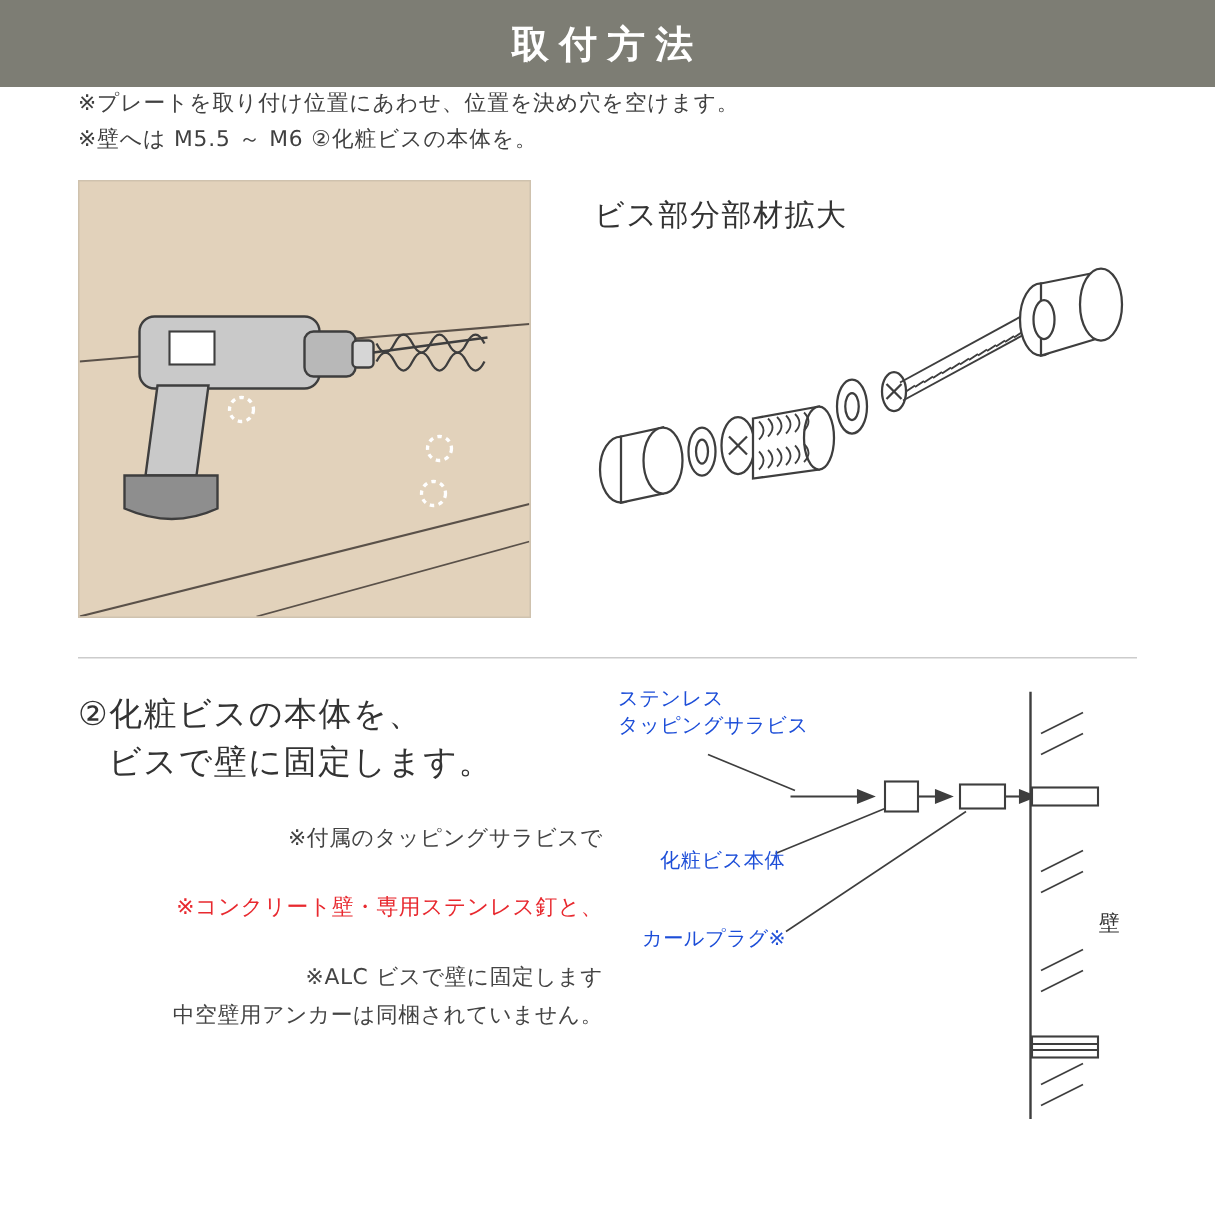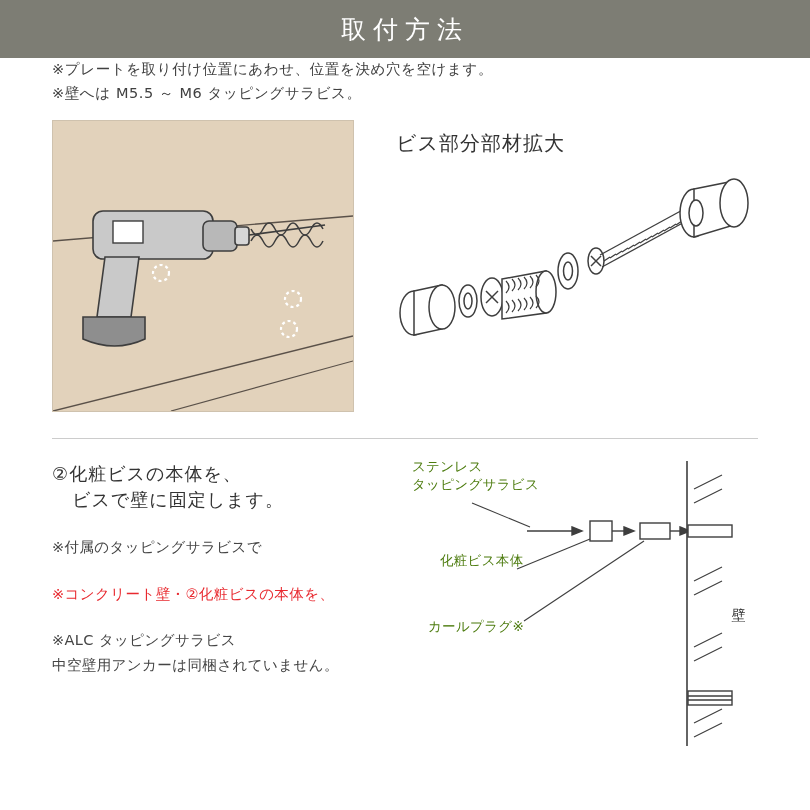--- a/index.html
+++ b/index.html
@@ -27,21 +27,21 @@
     background: #7d7d74;
     display: flex;
     align-items: center;
     justify-content: center;
   }
   .header-title {
     color: #ffffff;
     font-size: 25px;
     letter-spacing: 7px;
     font-family: "DejaVu Sans", sans-serif;
-    font-weight: normal;
+    font-weight: bold;
   }
 
   
   .section {
     position: relative;
     padding: 0 52px;
   }
   .step-title {
     font-size: 21px;
     color: #333333;
@@ -100,46 +100,47 @@
   .s2 {
     display: flex;
     padding: 0 52px;
     margin-top: 22px;
   }
   .s2-left {
     width: 350px;
     flex: none;
   }
   .s2-title {
-    font-size: 18px;
+    font-size: 22px;
     color: #333333;
     font-family: "DejaVu Sans", sans-serif;
     line-height: 1.45;
     letter-spacing: 1px;
   }
   .s2-title .indent { padding-left: 20px; display:block; }
   .s2-note {
     font-size: 14.5px;
     line-height: 1.7;
     margin-top: 30px;
     font-family: "DejaVu Sans", sans-serif;
     letter-spacing: 0.4px;
+    text-align: right;
   }
   .s2-note.red { color: #e8292f; margin-top: 22px; }
   .s2-note.gray { color: #444444; margin-top: 22px; }
 
   .s2-right {
     flex: 1;
     position: relative;
     margin-left: 10px;
   }
   .label-text {
     position: absolute;
     font-size: 13.5px;
-    color: #4d7c0f;
+    color: #1d4ed8;
     font-family: "DejaVu Sans", sans-serif;
     line-height: 1.35;
     white-space: pre-line;
     letter-spacing: 0.3px;
   }
   .vertical-label {
     position: absolute;
     font-size: 14px;
     color: #333333;
     font-family: "DejaVu Sans", sans-serif;
@@ -150,21 +151,21 @@
 <body>
 
 <div class="page">
 
   <div class="header">
     <div class="header-title">取付方法</div>
   </div>
 
   <div class="section">
     <div class="note-line">※プレートを取り付け位置にあわせ、位置を決め穴を空けます。</div>
-    <div class="note-line">※壁へは M5.5 ～ M6 タッピングサラビス。</div>
+    <div class="note-line">※壁へは M5.5 ～ M6 ②化粧ビスの本体を。</div>
 
     <div class="s1-body">
 
       <div class="photo">
         <svg width="300" height="290" viewBox="0 0 300 290">
 
           <line x1="0" y1="120" x2="300" y2="95" stroke="#5a5149" stroke-width="1.4"></line>
           <line x1="0" y1="290" x2="300" y2="215" stroke="#5a5149" stroke-width="1.4"></line>
           <line x1="118" y1="290" x2="300" y2="240" stroke="#5a5149" stroke-width="1.2"></line>
 
@@ -260,25 +261,25 @@
       <div class="s2-title">
         <span>②化粧ビスの本体を、</span>
         <span class="indent">ビスで壁に固定します。</span>
       </div>
 
       <div class="s2-note gray">
         <div>※付属のタッピングサラビスで</div>
       </div>
 
       <div class="s2-note red">
-        <div>※コンクリート壁・②化粧ビスの本体を、</div>
+        <div>※コンクリート壁・専用ステンレス釘と、</div>
       </div>
 
       <div class="s2-note gray">
-        <div>※ALC タッピングサラビス</div>
+        <div>※ALC ビスで壁に固定します</div>
         <div>中空壁用アンカーは同梱されていません。</div>
       </div>
     </div>
 
     <div class="s2-right">
       <svg width="350" height="285" viewBox="0 0 350 285">
 
         <line x1="275" y1="0" x2="275" y2="285" stroke="#3e3e3e" stroke-width="1.6"></line>
 
         <g stroke="#3e3e3e" stroke-width="1.2">
@@ -312,19 +313,19 @@
 
         <g stroke="#3e3e3e" stroke-width="1.1" fill="none">
           <line x1="60" y1="42" x2="118" y2="66"></line>
           <line x1="105" y1="108" x2="178" y2="78"></line>
           <line x1="112" y1="160" x2="232" y2="80"></line>
         </g>
       </svg>
 
       <div class="label-text" style="left:0px; top:-4px;">ステンレス
 タッピングサラビス</div>
-      <div class="label-text" style="left:28px; top:90px;">化粧ビス本体</div>
+      <div class="label-text" style="left:28px; top:104px;">化粧ビス本体</div>
       <div class="label-text" style="left:16px; top:140px;margin-top:16px;">カールプラグ※</div>
       <div class="vertical-label" style="left:318px; top:135px;">壁</div>
     </div>
   </div>
 
 </div>
 
 </body></html>

